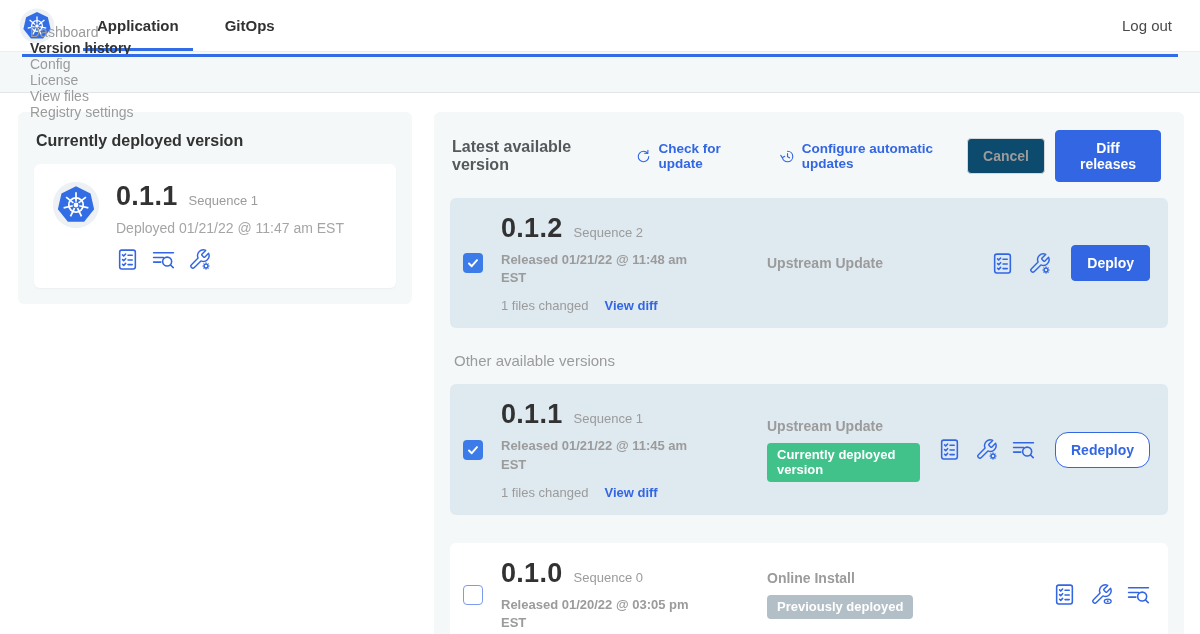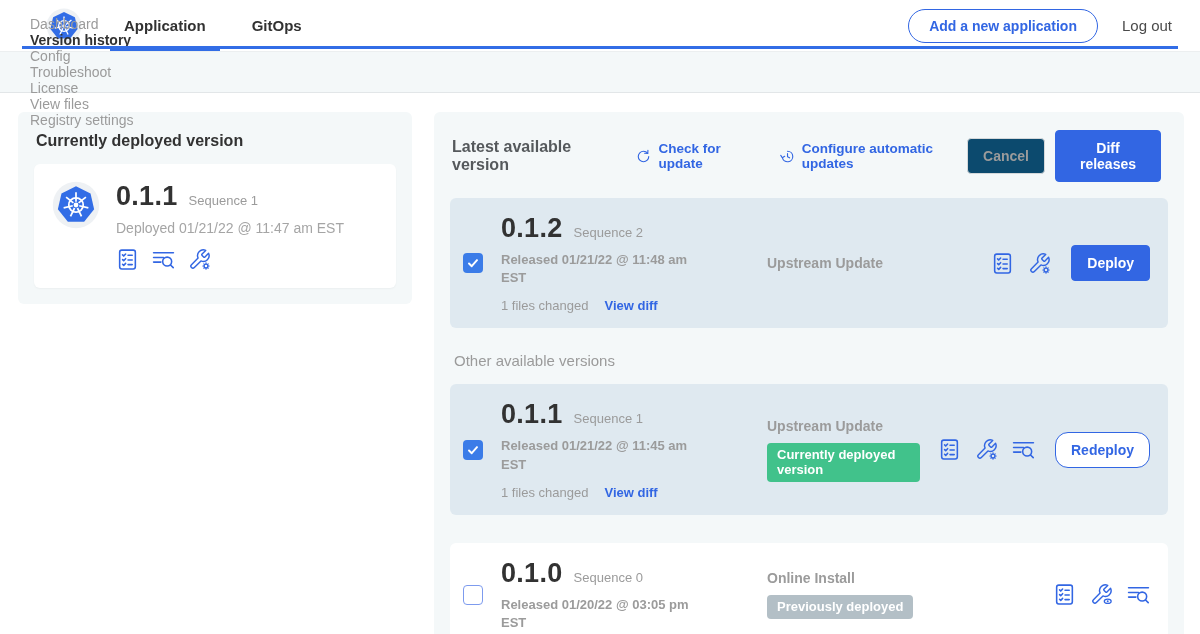--- a/index.html
+++ b/index.html
@@ -6,21 +6,21 @@
   html,body { width:1200px; height:634px; overflow:hidden; background:#fff;
     font-family:"Liberation Sans", sans-serif; color:#323232; }
   :root{
     --blue:#3266e3; --k8s-blue:#326DE6; --panel:#f4f8f9; --card-sel:#dfe9f0;
     --gray-text:#9b9b9b; --green:#41c28b; --badge-gray:#b3bfc6;
   }
   svg.ic { display:block; stroke:currentColor; fill:none; stroke-width:1.5;
     stroke-linecap:round; stroke-linejoin:round; }
 
   
-  .header { height:51px; display:flex; align-items:center; padding:0 28px 0 46px;
+  .header { height:51px; display:flex; align-items:center; padding:0 28px 0 19px;
     background:#fff; position:relative; }
   .logo { width:36px; height:36px; margin-right:30px; }
   .nav-tabs { display:flex; height:100%; align-items:center; }
   .nav-tab { position:relative; height:100%; display:flex; align-items:center;
     font-size:15px; font-weight:700; color:#323232; padding:0 12px; margin-right:22px; cursor:pointer; }
   .nav-tab.active::after { content:""; position:absolute; left:-2px; right:-2px; bottom:0;
     height:3px; background:var(--k8s-blue); }
   .header-right { margin-left:auto; display:flex; align-items:center; gap:24px; }
   .pill-btn { border:1px solid var(--blue); color:var(--blue); background:#fff;
     font-family:inherit; font-size:14px; font-weight:700; border-radius:17px;
@@ -167,30 +167,28 @@
       </svg>
     <nav class="nav-tabs">
       <div class="nav-tab active">
         <span>Application</span>
       </div>
       <div class="nav-tab">
         <span>GitOps</span>
       </div>
     </nav>
     <div class="header-right">
-      <button class="pill-btn">Add a new application</button>
       <div class="logout">Log out</div>
     </div>
   </header>
 
   <nav class="subnav">
     <div class="subnav-item">Dashboard</div>
     <div class="subnav-item active">Version history</div>
     <div class="subnav-item">Config</div>
-    <div class="subnav-item">Troubleshoot</div>
     <div class="subnav-item">License</div>
     <div class="subnav-item">View files</div>
     <div class="subnav-item">Registry settings</div>
   </nav>
 
   <main class="main">
 
     <aside class="left-panel">
       <h2 class="left-title">Currently deployed version</h2>
       <div class="deployed-card">

